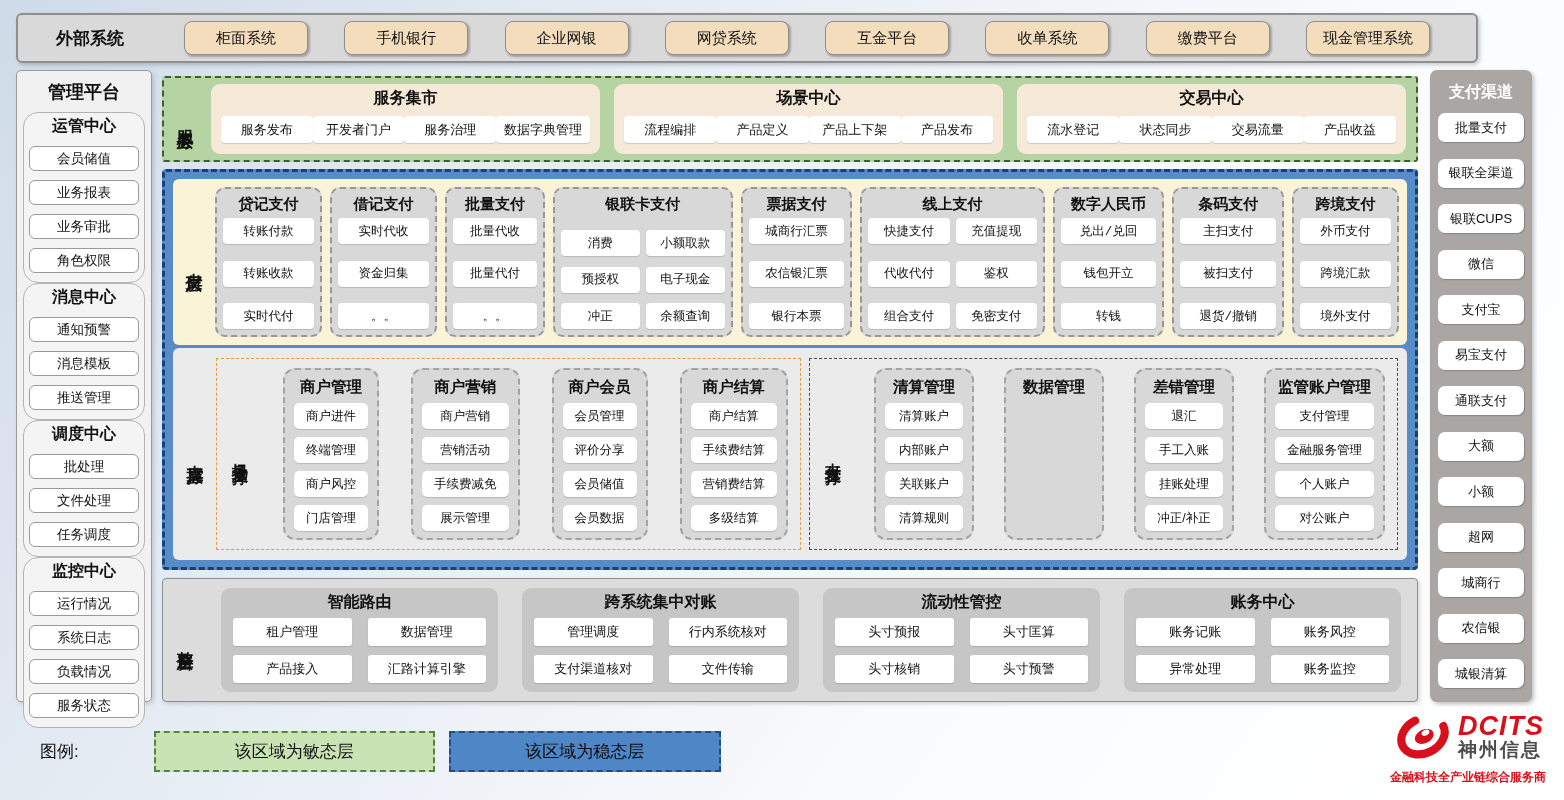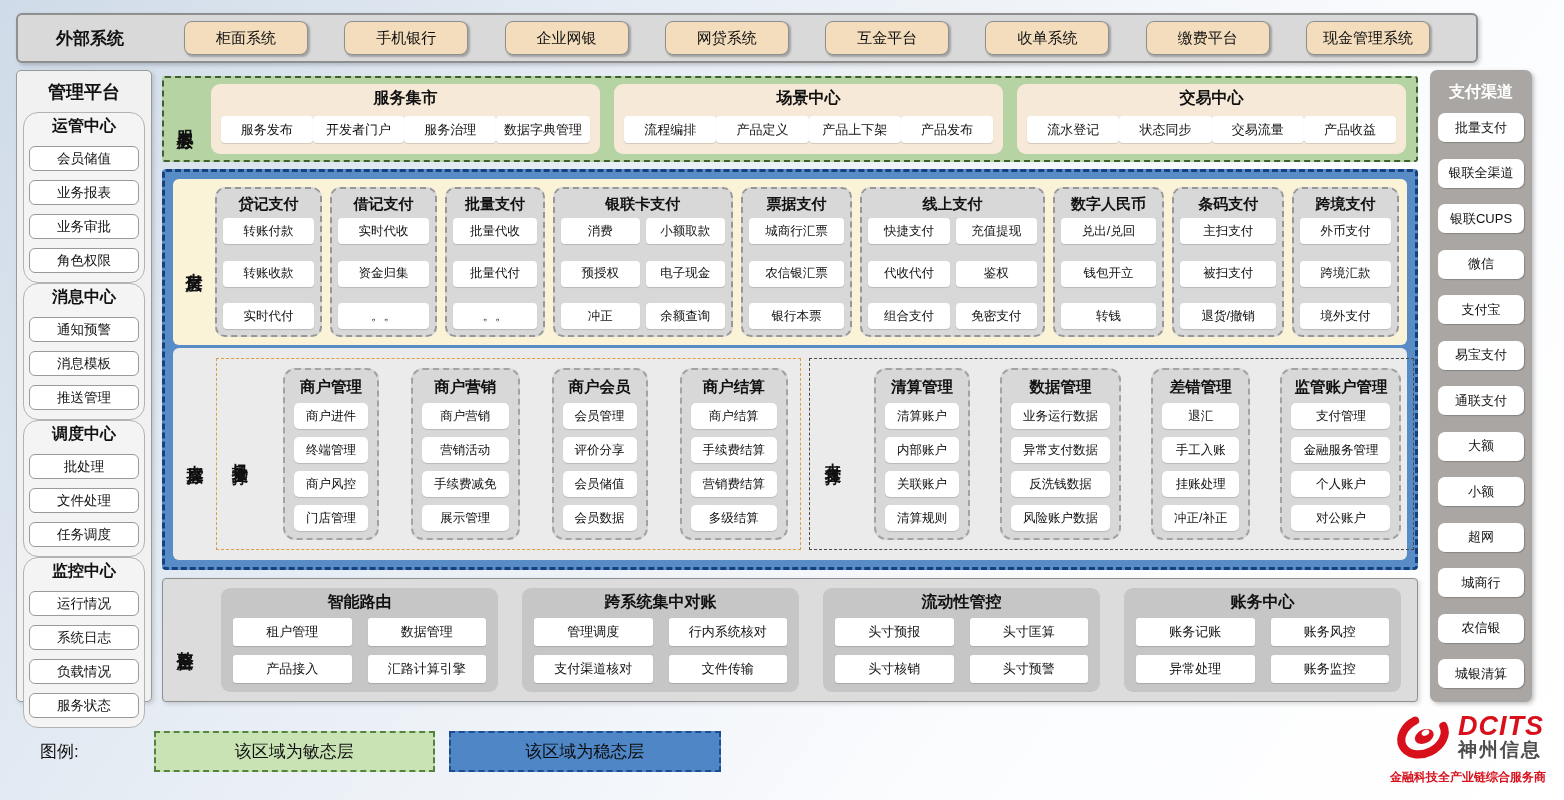--- a/index.html
+++ b/index.html
@@ -191,21 +191,21 @@
             <div class="sl-btn">交易流量</div>
             <div class="sl-btn">产品收益</div>
           </div>
         </div>
       </div>
   </div>
 
   <div class="blue-box">
     <div class="payment-layer">
       <div class="vlabel pl-label">支付层</div>
-      <div style="display:flex;flex:1;gap:8px;" id="pl-cols">
+      <div style="display:flex;flex:1;gap:8px;font-family:Liberation Mono, monospace;" id="pl-cols">
           <div class="pl-col" style="flex: 1 1 0px;">
             <div class="pl-col-title">贷记支付</div>
             <div class="pl-items">
               <div class="pl-btn">转账付款</div>
               <div class="pl-btn">转账收款</div>
               <div class="pl-btn">实时代付</div>
             </div>
           </div>
           <div class="pl-col" style="flex: 1 1 0px;">
             <div class="pl-col-title">借记支付</div>
@@ -216,21 +216,21 @@
             </div>
           </div>
           <div class="pl-col" style="flex: 0.92 1 0px;">
             <div class="pl-col-title">批量支付</div>
             <div class="pl-items">
               <div class="pl-btn">批量代收</div>
               <div class="pl-btn">批量代付</div>
               <div class="pl-btn">。。</div>
             </div>
           </div>
-          <div class="pl-col wide" style="flex: 1.8 1 0px;">
+          <div class="pl-col wide" style="flex: 1.8 1 0px; gap: 12px;">
             <div class="pl-col-title">银联卡支付</div>
             <div class="pl-items">
               <div class="pl-btn">消费</div>
               <div class="pl-btn">小额取款</div>
               <div class="pl-btn">预授权</div>
               <div class="pl-btn">电子现金</div>
               <div class="pl-btn">冲正</div>
               <div class="pl-btn">余额查询</div>
             </div>
           </div>
@@ -329,26 +329,20 @@
               <div class="sup-col-title">清算管理</div>
               <div class="sup-items">
                 <div class="sup-btn">清算账户</div>
                 <div class="sup-btn">内部账户</div>
                 <div class="sup-btn">关联账户</div>
                 <div class="sup-btn">清算规则</div>
               </div>
             </div>
             <div class="sup-col">
               <div class="sup-col-title">数据管理</div>
-              <div class="sup-items">
-                <div class="sup-btn">业务运行数据</div>
-                <div class="sup-btn">异常支付数据</div>
-                <div class="sup-btn">反洗钱数据</div>
-                <div class="sup-btn">风险账户数据</div>
-              </div>
             </div>
             <div class="sup-col">
               <div class="sup-col-title">差错管理</div>
               <div class="sup-items">
                 <div class="sup-btn">退汇</div>
                 <div class="sup-btn">手工入账</div>
                 <div class="sup-btn">挂账处理</div>
                 <div class="sup-btn">冲正/补正</div>
               </div>
             </div>

